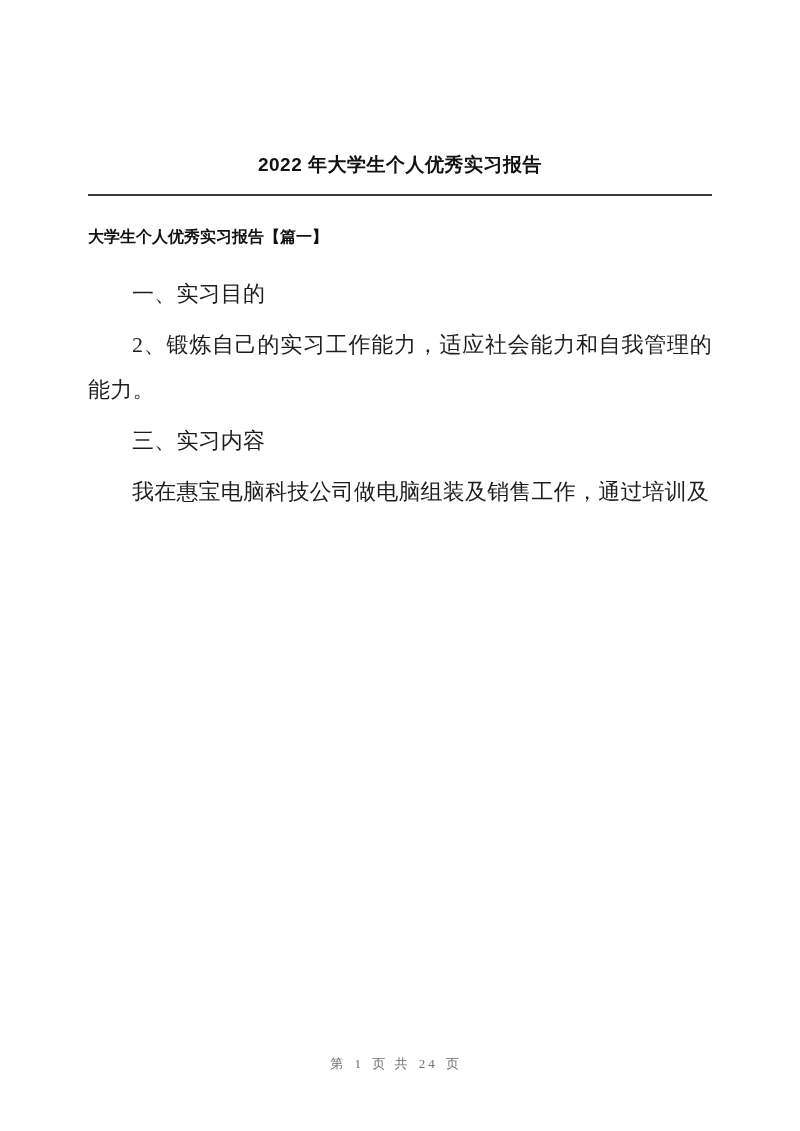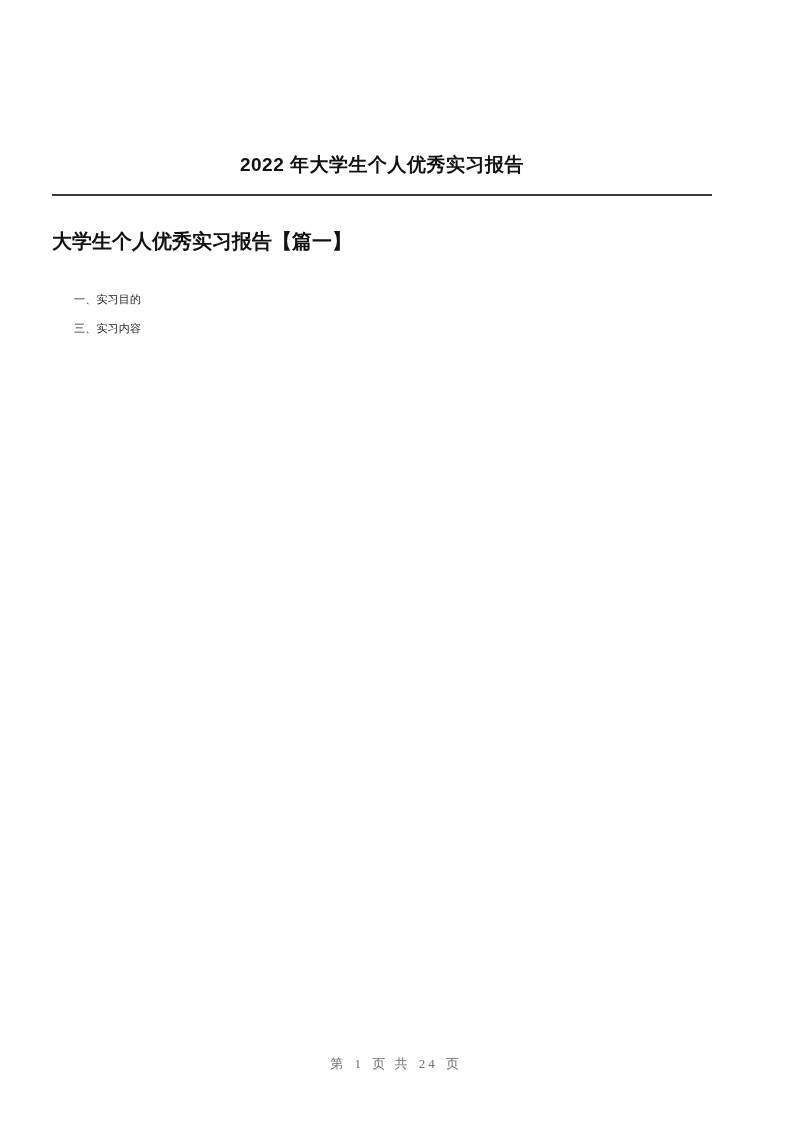--- a/index.html
+++ b/index.html
@@ -12,21 +12,21 @@
     height: 1131px;
     font-family: "Liberation Serif", "DejaVu Serif", serif;
     color: #1a1a1a;
     position: relative;
     overflow: hidden;
   }
   .page {
     width: 800px;
     height: 1131px;
     box-sizing: border-box;
-    padding: 150px 88px 40px 52px;
+    padding: 150px 88px 40px 88px;
     position: relative;
   }
   .doc-title {
     text-align: center;
     font-family: "Liberation Sans", "DejaVu Sans", sans-serif;
     font-weight: bold;
     font-size: 19px;
     letter-spacing: 0.5px;
     color: #111111;
     margin: 0 0 14px 0;
@@ -34,27 +34,27 @@
   }
   .title-rule {
     border: none;
     border-top: 2px solid #3a3a3a;
     margin: 0 0 26px 0;
     height: 0;
   }
   .heading-line {
     font-family: "Liberation Sans", "DejaVu Sans", sans-serif;
     font-weight: bold;
-    font-size: 20px;
+    font-size: 16px;
     color: #111111;
-    margin: 0 0 28px 0;
+    margin: 0 0 18px 0;
     line-height: 1.9;
   }
   p.body-text {
-    font-size: 11px;
+    font-size: 22px;
     line-height: 2.05;
     margin: 0 0 6px 0;
     text-align: justify;
     text-justify: inter-ideograph;
     letter-spacing: 0.2px;
     color: #1d1d1d;
   }
   p.indent {
     text-indent: 2em;
   }
@@ -77,21 +77,23 @@
 <body>
 
 <div class="page">
 
   <div class="doc-title">2022 年大学生个人优秀实习报告</div>
   <hr class="title-rule">
 
   <div class="heading-line">大学生个人优秀实习报告【篇一】</div>
 
   <p class="body-text indent">一、实习目的</p>
+  <p class="body-text indent">2、锻炼自己的实习工作能力，适应社会能力和自我管理的能力。</p>
   <p class="body-text indent">三、实习内容</p>
+  <p class="body-text indent">我在惠宝电脑科技公司做电脑组装及销售工作，通过培训及</p>
 
   <div class="footer">
     <span>第</span>
     <span>1</span>
     <span>页 共</span>
     <span>24</span>
     <span>页</span>
   </div>
 
 </div>

